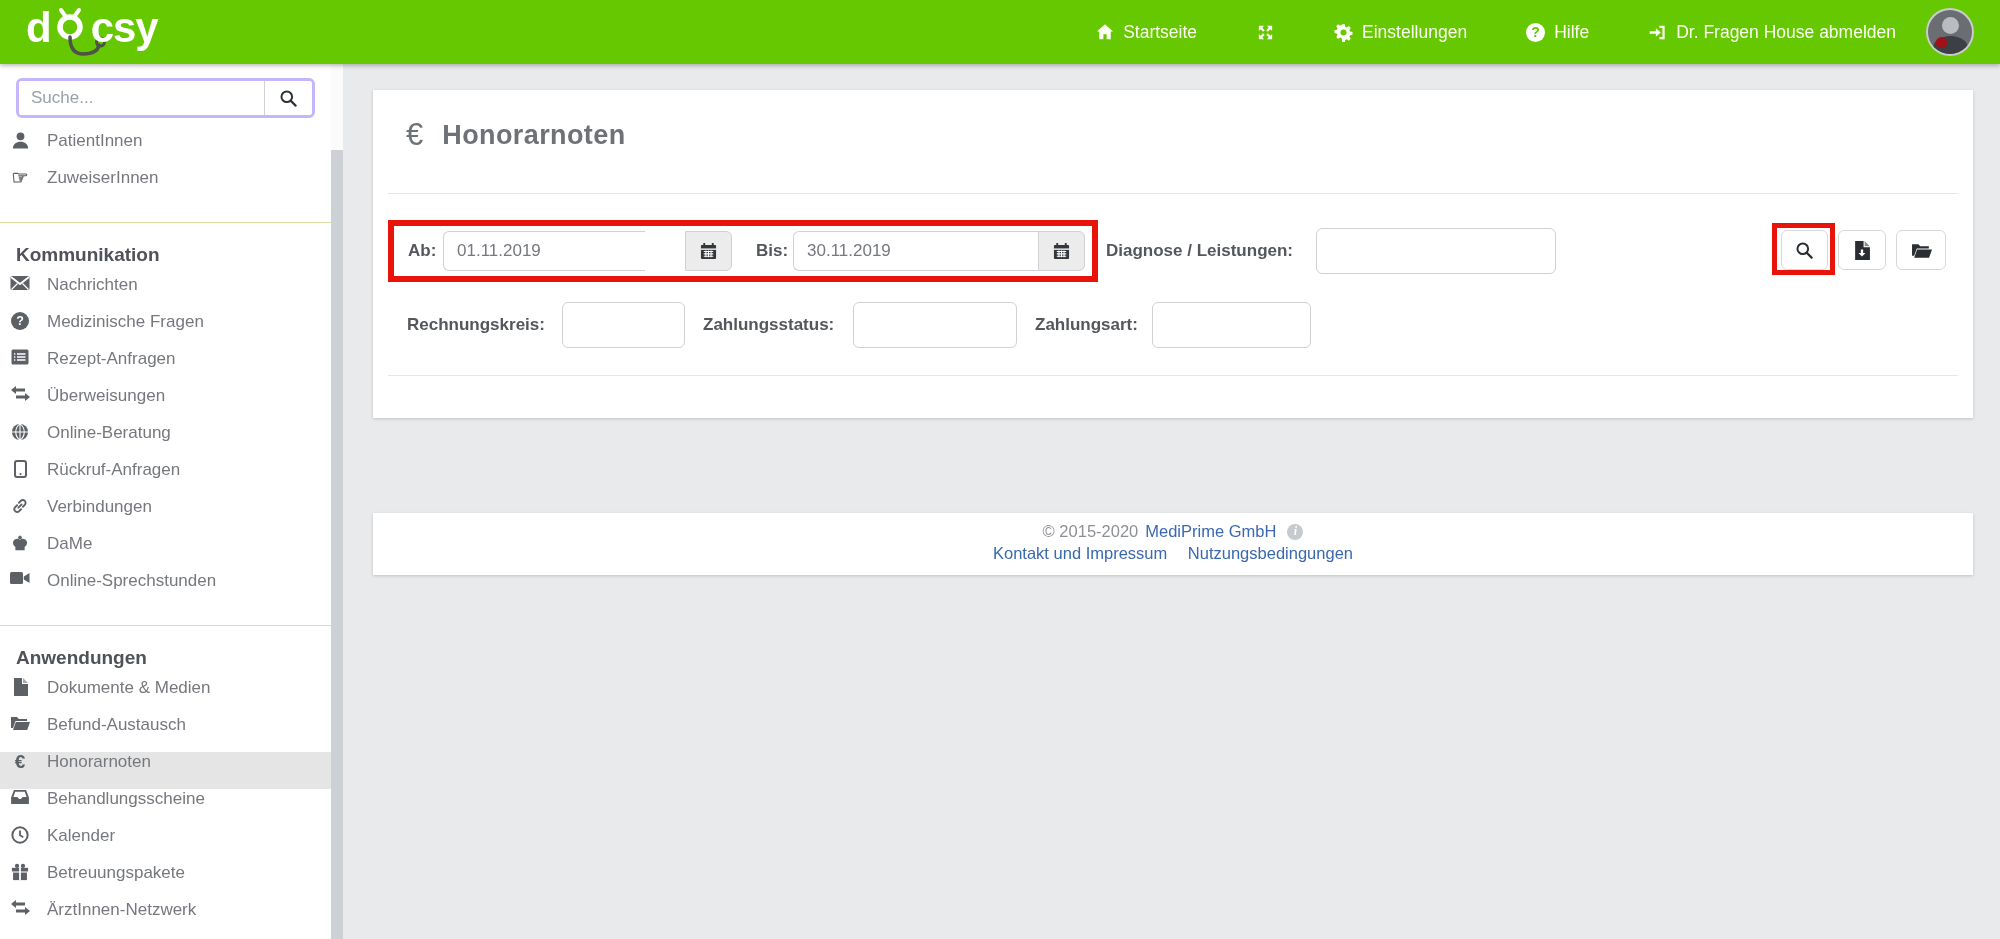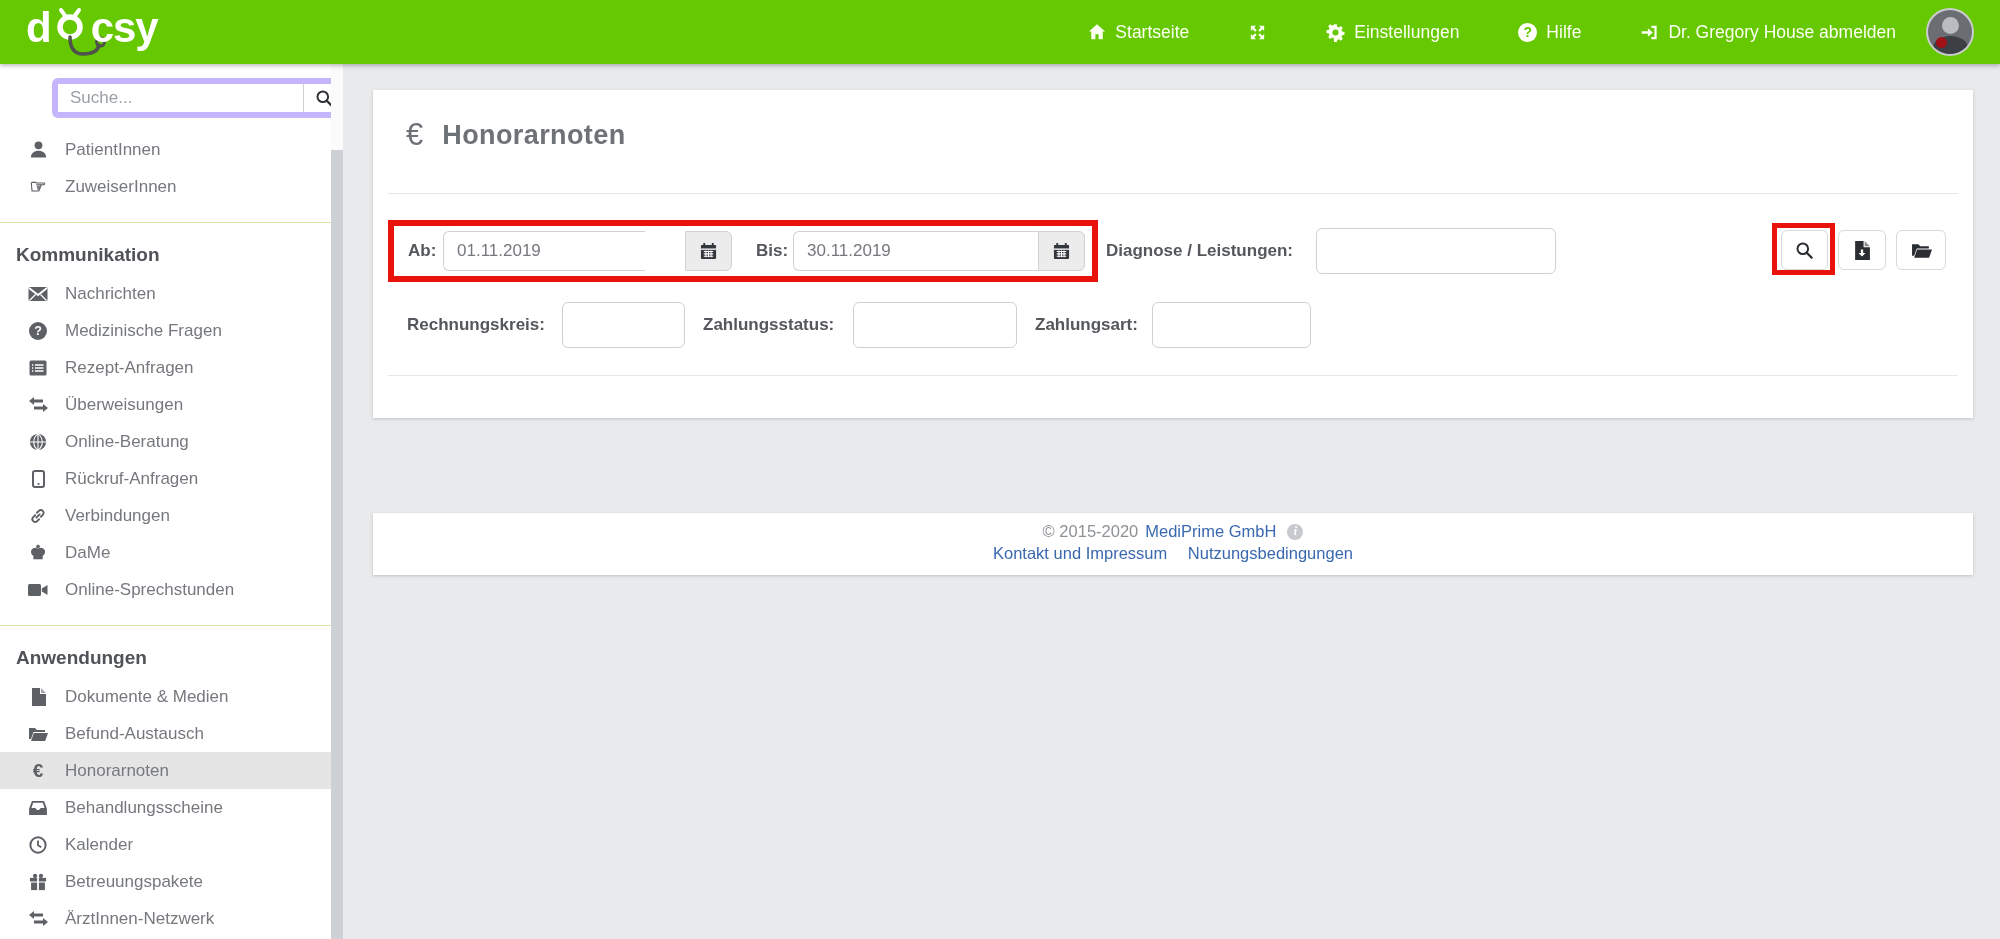--- a/index.html
+++ b/index.html
@@ -42,36 +42,36 @@
   .avatar .body { position:absolute; left:5px; top:26px; width:35px; height:24px; border-radius:50% 50% 0 0; background:#3c3f43; }
   .avatar .ball { position:absolute; left:8px; top:27px; width:11px; height:11px; border-radius:50%; background:#a01217; }
 
   
   .sidebar {
     position:absolute; left:0; top:64px; width:331px; height:875px;
     background:#fff; padding:14px 16px 0 16px;
   }
   .search-group {
     display:flex; height:40px; width:100%;
-    border:6px solid #c4b5fd; border-radius:6px; overflow:hidden;
-    background:#fff; margin-bottom:13px;margin-left:36px;
+    border:3px solid #c4b5fd; border-radius:6px; overflow:hidden;
+    background:#fff; margin-bottom:13px;
   }
   .search-group input {
     flex:1; border:none; outline:none; padding:0 12px;
     font-family:"Liberation Sans",sans-serif; font-size:17px; color:#75787d;
   }
   .search-group input::placeholder { color:#9aa0a6; }
   .search-group button {
     width:50px; background:#fff; border:none; border-left:1px solid #cfd1d5;
     display:flex; align-items:center; justify-content:center; cursor:pointer; color:#2e3238;
   }
   .side-items { margin:0 -16px; }
   .side-item {
-    height:37px; display:flex; align-items:center; gap:16px;
-    padding-left:27px; font-size:17px; color:#75787d; cursor:pointer; white-space:nowrap;
+    height:37px; display:flex; align-items:flex-start; gap:16px;
+    padding-left:9px; font-size:17px; color:#75787d; cursor:pointer; white-space:nowrap;
   }
   .side-item.active { background:#e5e5e5; }
   .side-icon { width:22px; display:flex; justify-content:center; align-items:center; color:#5d6065; flex:0 0 auto; }
   .glyph-icon { font-size:19px; line-height:1; color:#5d6065; font-weight:bold; }
   .qc {
     width:18px; height:18px; border-radius:50%; background:#5d6065; color:#fff;
     font-size:12.5px; font-weight:bold; display:inline-flex; align-items:center; justify-content:center;
   }
   .side-divider { height:1px; background:#d8e2a4; margin:17px -16px 0 -16px; }
   .side-heading { font-size:19px; font-weight:bold; color:#4f5257; margin:21px 0 9px 0; }
@@ -174,21 +174,21 @@
     </div>
     <div class="nav-item">
       <span class="q-badge">?</span>
       <span>Hilfe</span>
     </div>
     <div class="nav-item">
       <svg width="19" height="19" viewBox="0 0 20 20" fill="currentColor">
         <path d="M12 3h5.5v14H12v-2.2h3.2V5.2H12z"></path>
         <path d="M8.3 5.6l5.2 4.4-5.2 4.4v-3H1.8V8.6h6.5z"></path>
       </svg>
-      <span>Dr. Gregory House abmelden</span>
+      <span>Dr. Fragen House abmelden</span>
     </div>
   </div>
 
   <div class="avatar">
     <div class="head"></div>
     <div class="body"></div>
     <div class="ball"></div>
   </div>
 </div>
 

